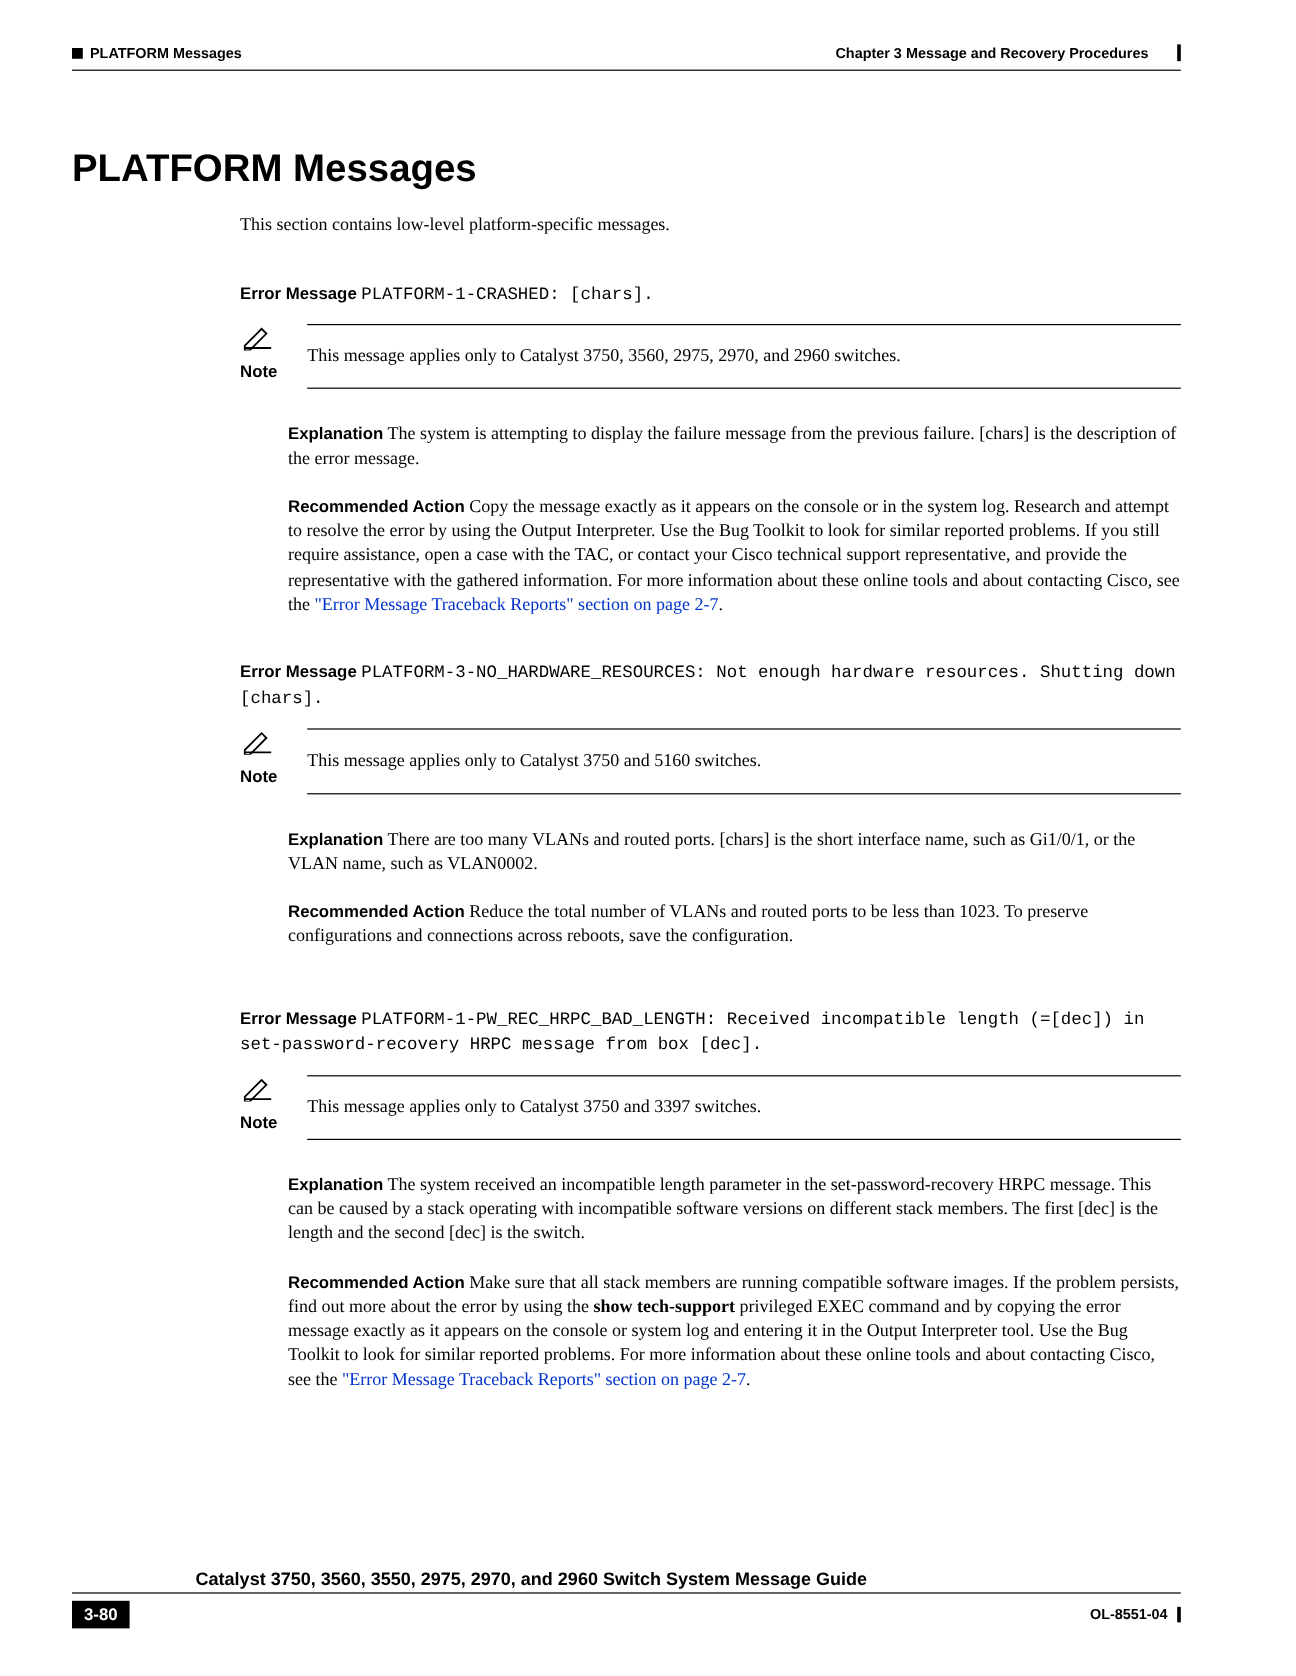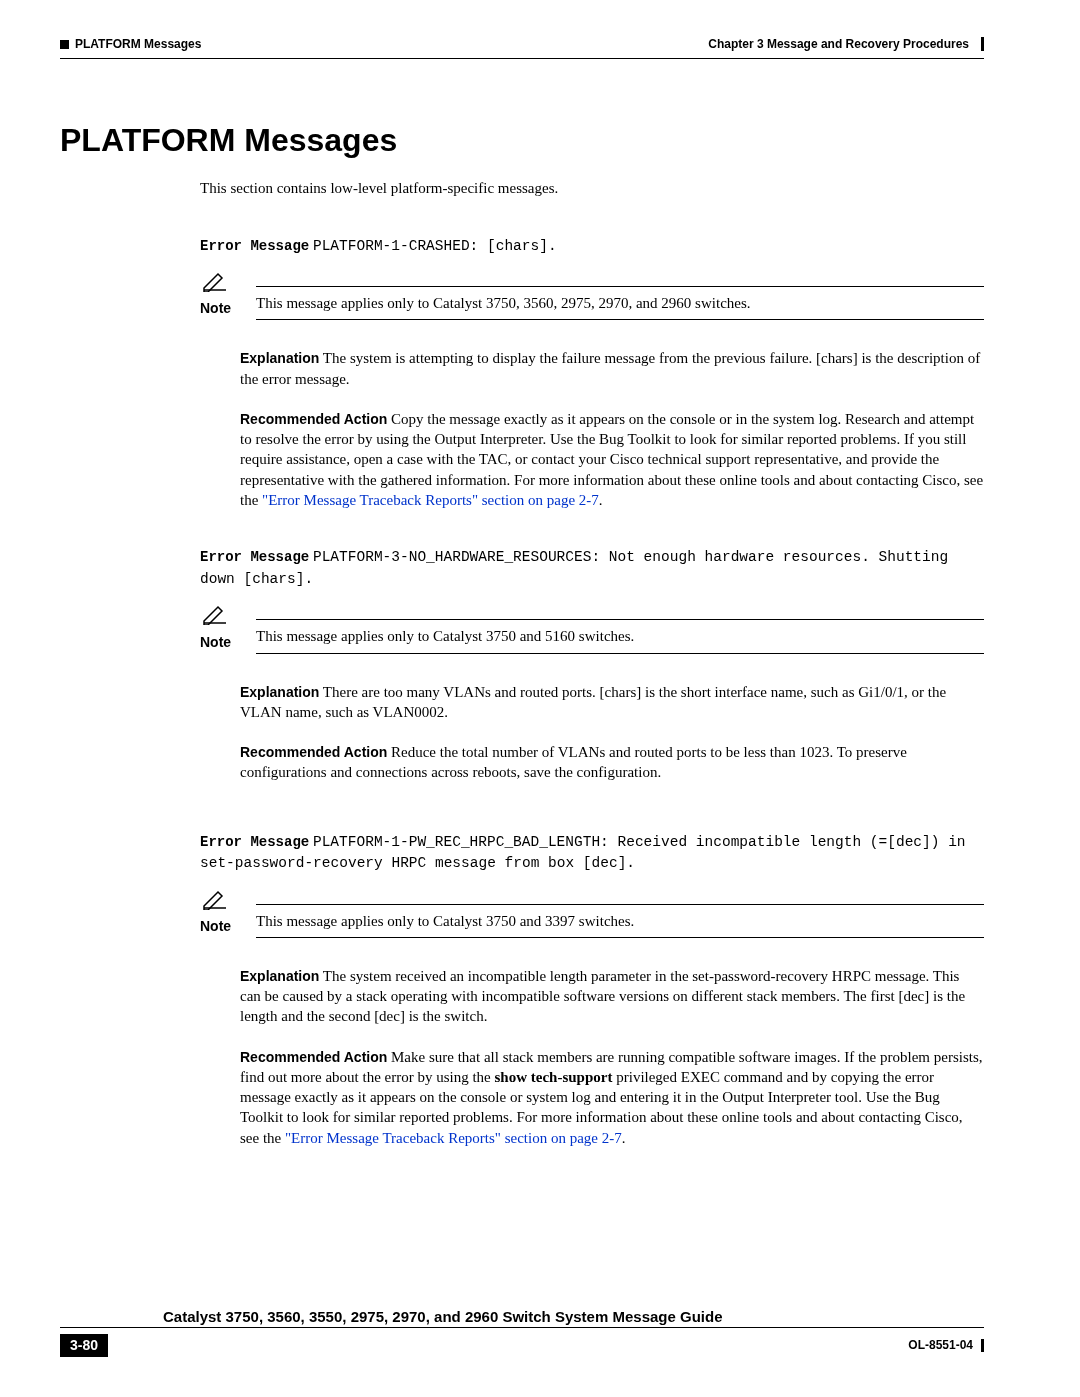--- a/index.html
+++ b/index.html
@@ -29,36 +29,36 @@
     margin-bottom: 6px;
   }
   .header-left {
     display: flex;
     align-items: center;
     gap: 6px;
   }
   .header-right {
     display: flex;
     align-items: center;
-    gap: 12px;
+    gap: 24px;
   }
   .sq { width: 9px; height: 9px; background: #000; display: inline-block; }
   .vbar { width: 3px; height: 14px; background: #000; display: inline-block; }
   .header-rule { border: none; border-top: 1.5px solid #000; margin-bottom: 60px; }
   .h1 {
     font-family: Arial, Helvetica, sans-serif;
     font-weight: bold;
     font-size: 32px;
     margin-bottom: 16px;
   }
   .content { margin-left: 140px; }
   .intro { margin-bottom: 36px; }
   .em-block { margin-bottom: 14px; }
   .em-label {
-    font-family: Liberation Mono, monospace;
+    font-family: Liberation Sans, sans-serif;
     font-weight: bold;
     font-size: 14px;
   }
   .mono {
     font-family: "Courier New", Courier, monospace;
     font-size: 14.5px;
   }
   .note-row {
     display: grid;
     grid-template-columns: 48px 1fr;
@@ -69,22 +69,21 @@
   .note-left { position: relative; padding-top: 2px; }
   .note-icon { margin-bottom: 2px; margin-left: 2px; }
   .note-word {
     font-family: Arial, Helvetica, sans-serif;
     font-weight: bold;
     font-size: 14px;
   }
   .note-right {
     border-top: 1px solid #000;
     border-bottom: 1px solid #000;
-    padding: 6px 0;
-    margin-top: 16px;
+    padding: 16px 0;
   }
   .indent { margin-left: 40px; }
   .para { margin-bottom: 20px; }
   .para-last { margin-bottom: 36px; }
   .bold-sans {
     font-family: Arial, Helvetica, sans-serif;
     font-weight: bold;
     font-size: 14px;
   }
   .link { color: #0033cc; }

